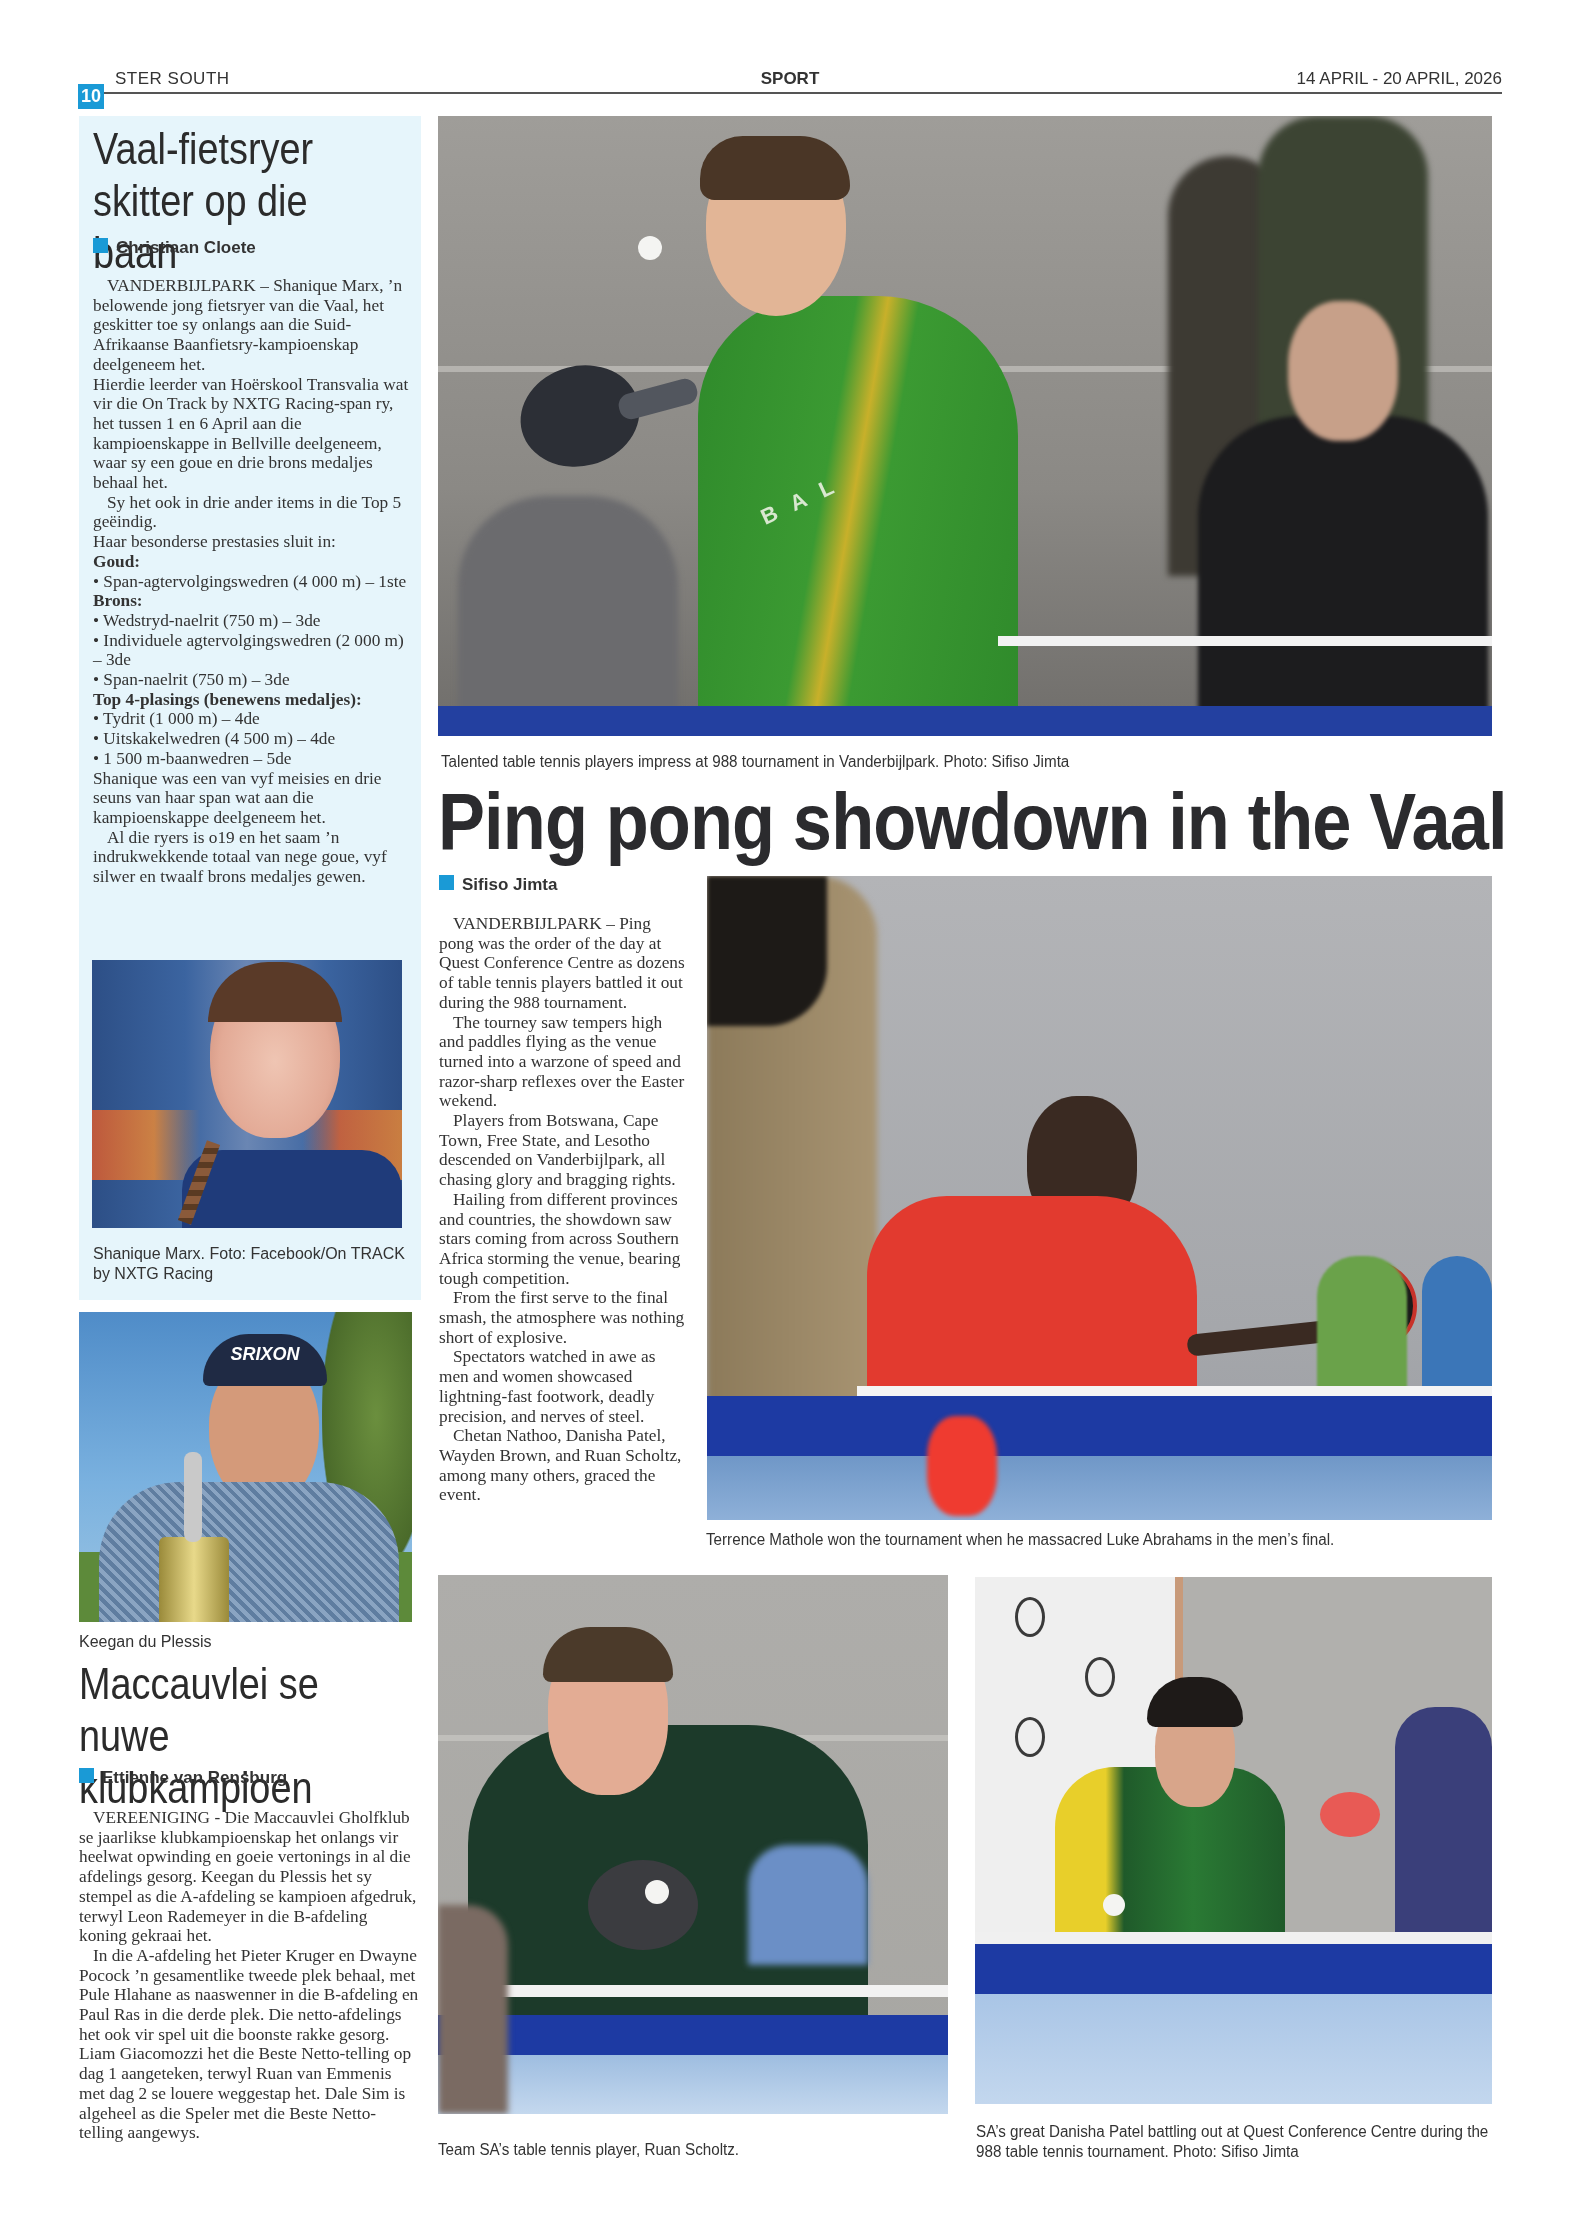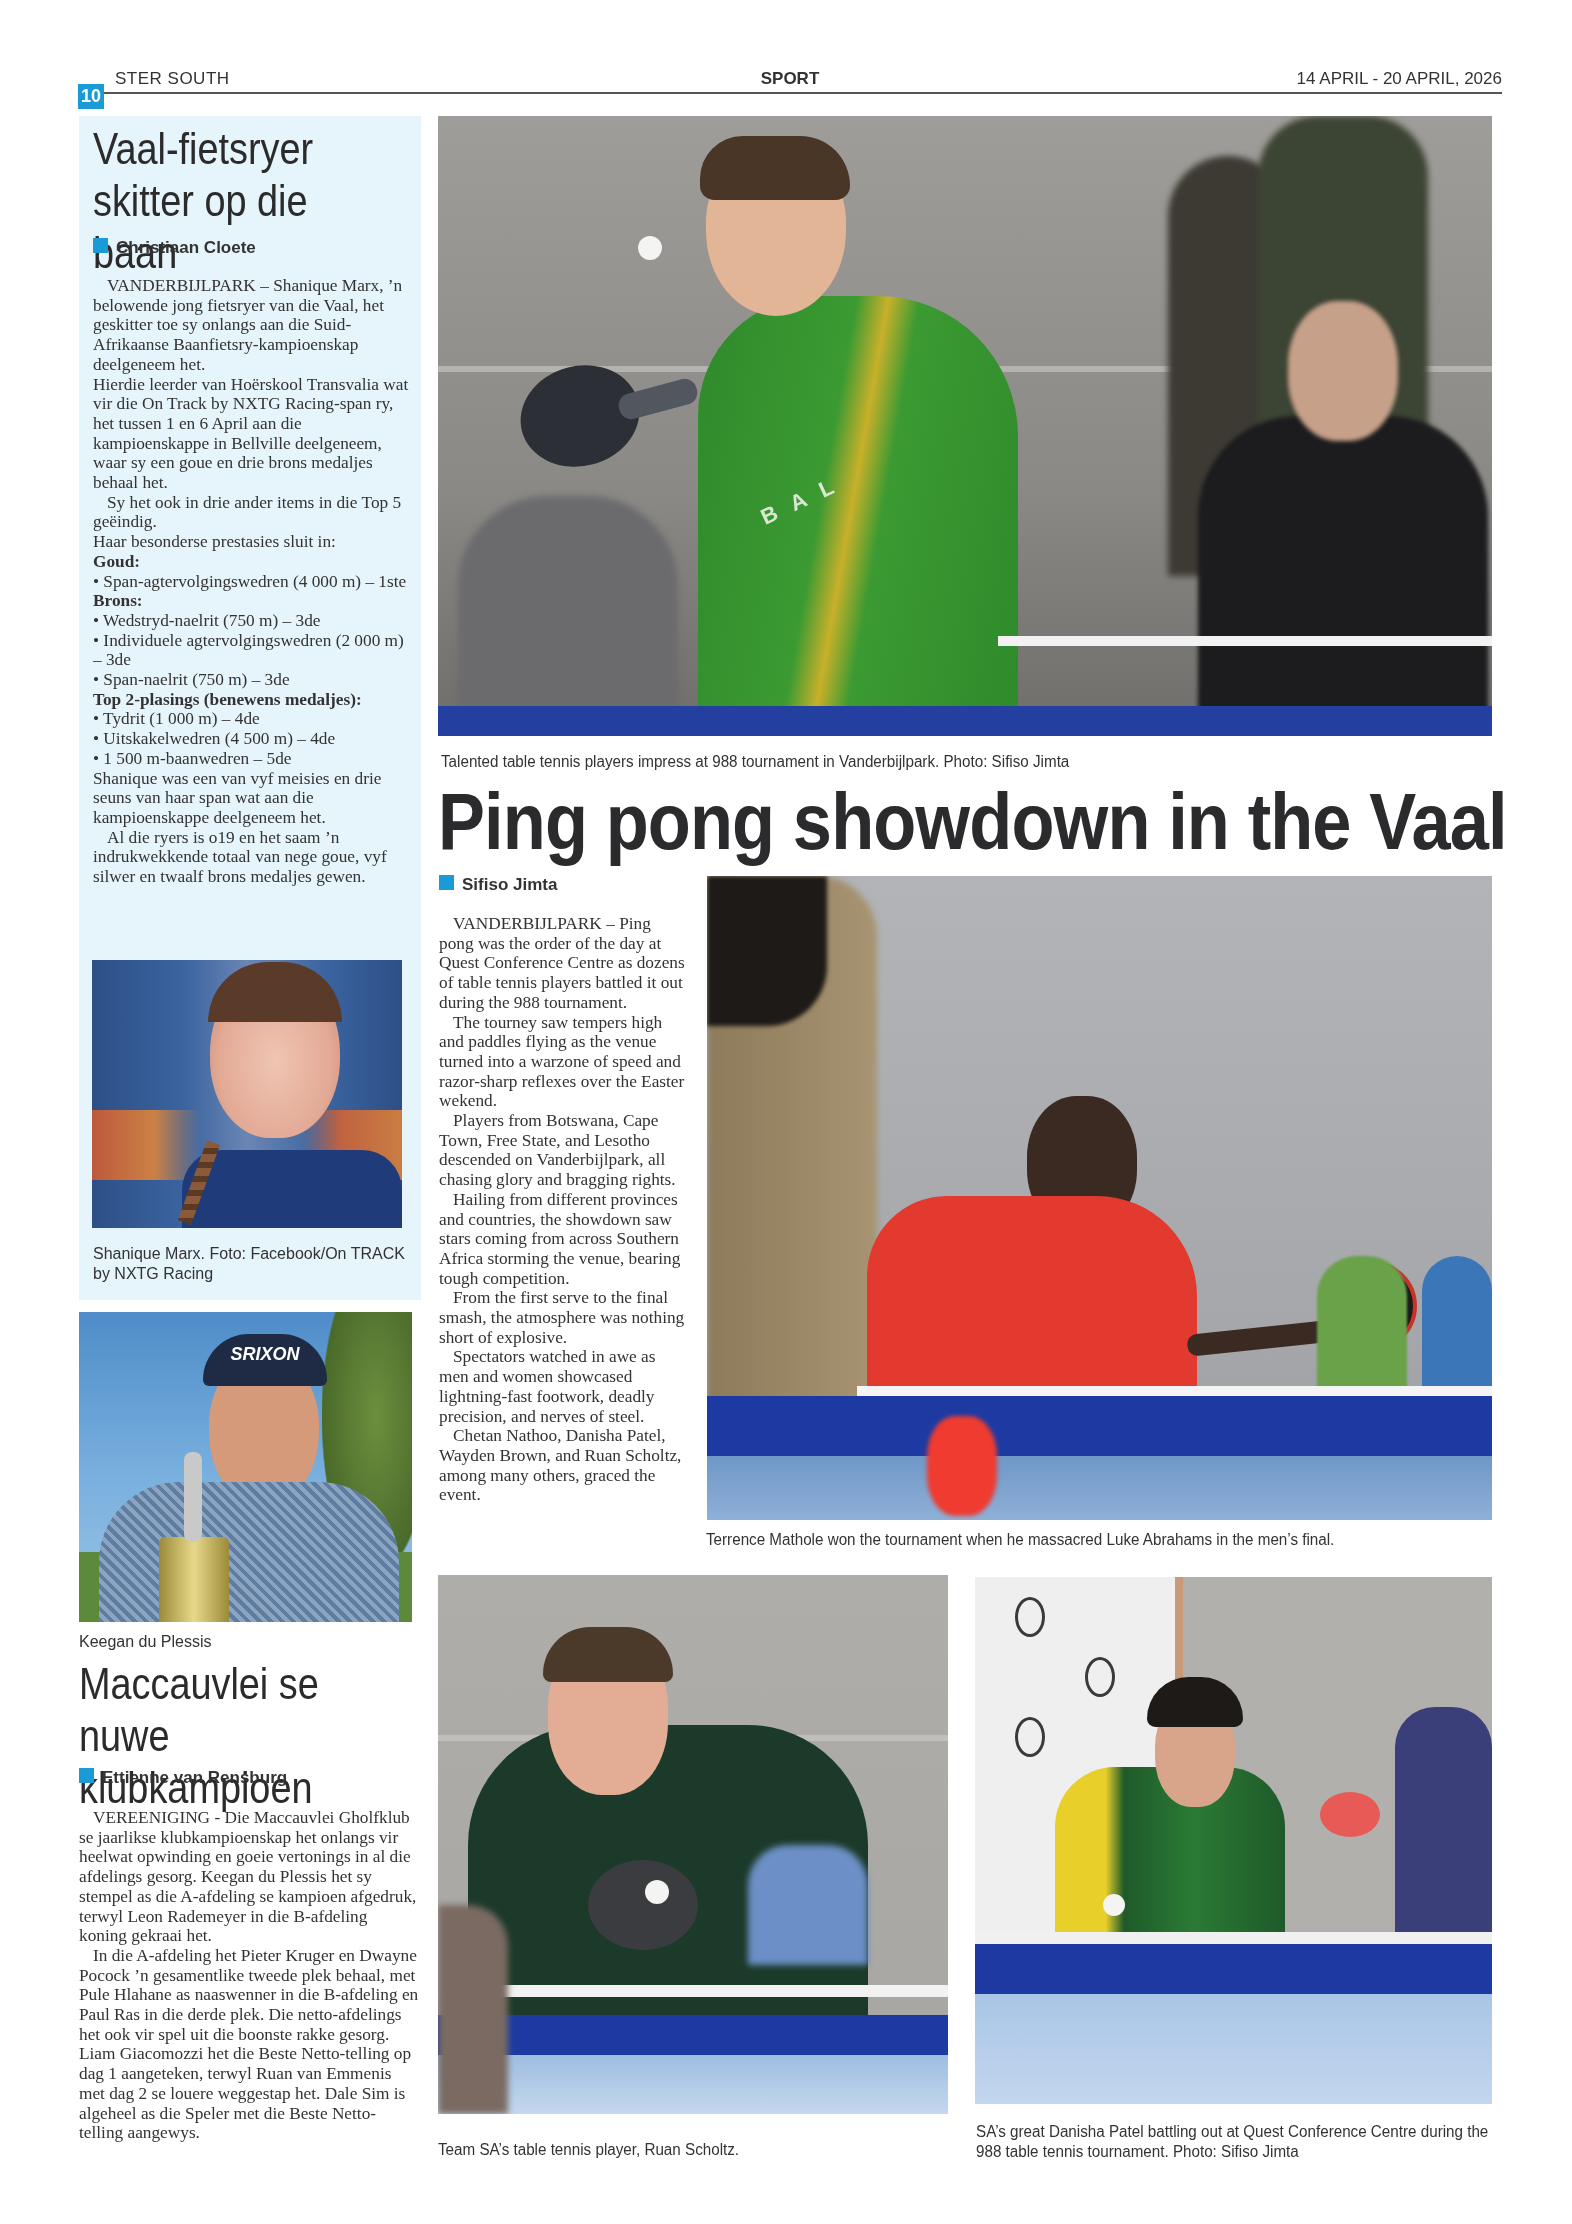--- a/index.html
+++ b/index.html
@@ -57,21 +57,21 @@
   <p class="indent">VANDERBIJLPARK – Shanique Marx, ’n belowende jong fietsryer van die Vaal, het geskitter toe sy onlangs aan die Suid-Afrikaanse Baanfietsry-kampioenskap deelgeneem het.</p>
   <p>Hierdie leerder van Hoërskool Transvalia wat vir die On Track by NXTG Racing-span ry, het tussen 1 en 6 April aan die kampioenskappe in Bellville deelgeneem, waar sy een goue en drie brons medaljes behaal het.</p>
   <p class="indent">Sy het ook in drie ander items in die Top 5 geëindig.</p>
   <p>Haar besonderse prestasies sluit in:</p>
   <p><b>Goud:</b></p>
   <p>• Span-agtervolgingswedren (4 000 m) – 1ste</p>
   <p><b>Brons:</b></p>
   <p>• Wedstryd-naelrit (750 m) – 3de</p>
   <p>• Individuele agtervolgingswedren (2 000 m) – 3de</p>
   <p>• Span-naelrit (750 m) – 3de</p>
-  <p><b>Top 2-plasings (benewens medaljes):</b></p>
+  <p><b>Top 4-plasings (benewens medaljes):</b></p>
   <p>• Tydrit (1 000 m) – 4de</p>
   <p>• Uitskakelwedren (4 500 m) – 4de</p>
   <p>• 1 500 m-baanwedren – 5de</p>
   <p>Shanique was een van vyf meisies en drie seuns van haar span wat aan die kampioenskappe deelgeneem het.</p>
   <p class="indent">Al die ryers is o19 en het saam ’n indrukwekkende totaal van nege goue, vyf silwer en twaalf brons medaljes gewen.</p>
 </div>
 
 <div class="abs photo" style="left:92px; top:960px; width:310px; height:268px; background:linear-gradient(90deg,#2d4f86 0%,#3b64a0 30%,#6a86b3 50%,#3b64a0 75%,#2d4f86 100%);">
   <div class="abs" style="left:0; top:150px; width:310px; height:70px; background:linear-gradient(90deg,#e25b2a 0%, #f08a30 20%, transparent 35%, transparent 68%, #e2622a 80%, #f08a30 100%); opacity:0.8;"></div>
   <div class="abs" style="left:118px; top:8px; width:130px; height:170px; border-radius:50% 50% 46% 46%; background:radial-gradient(ellipse at 50% 55%, #efc5b3 0%, #e3aa96 60%, #c48572 100%);"></div>

